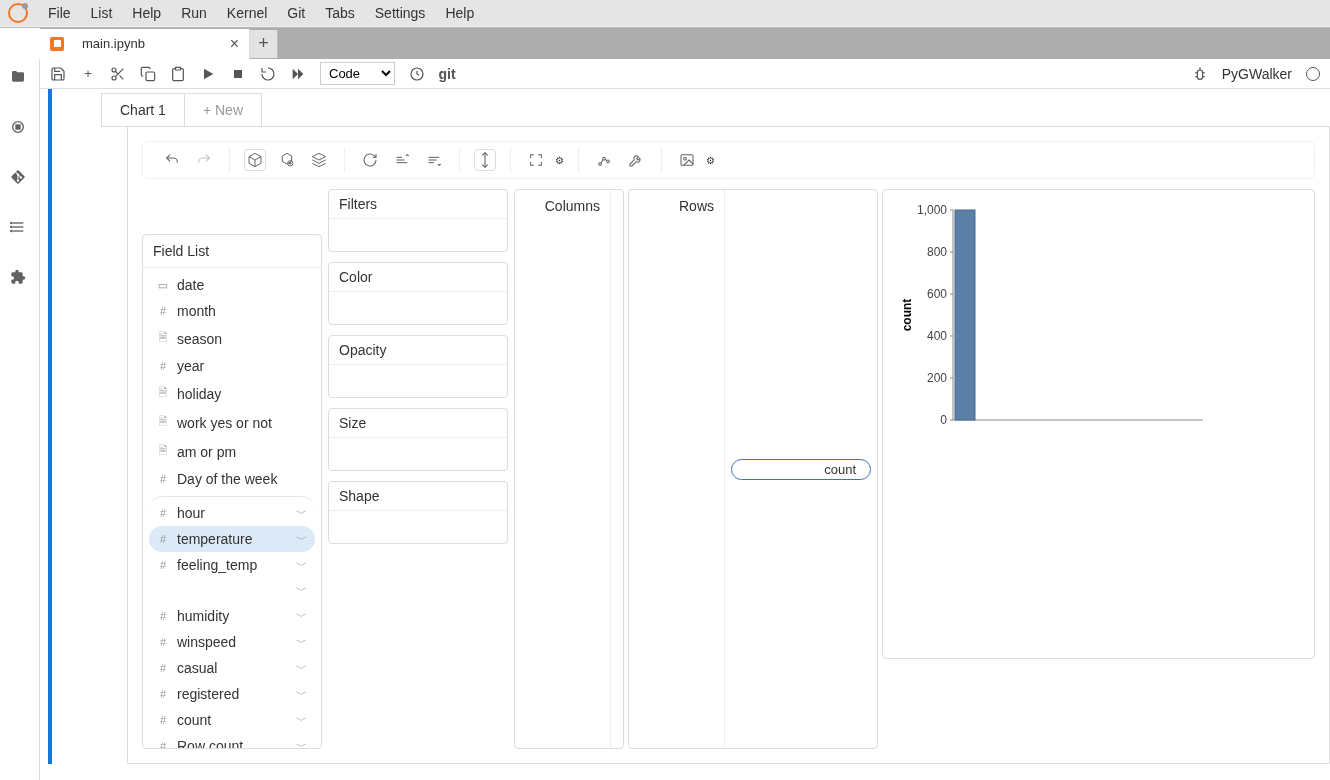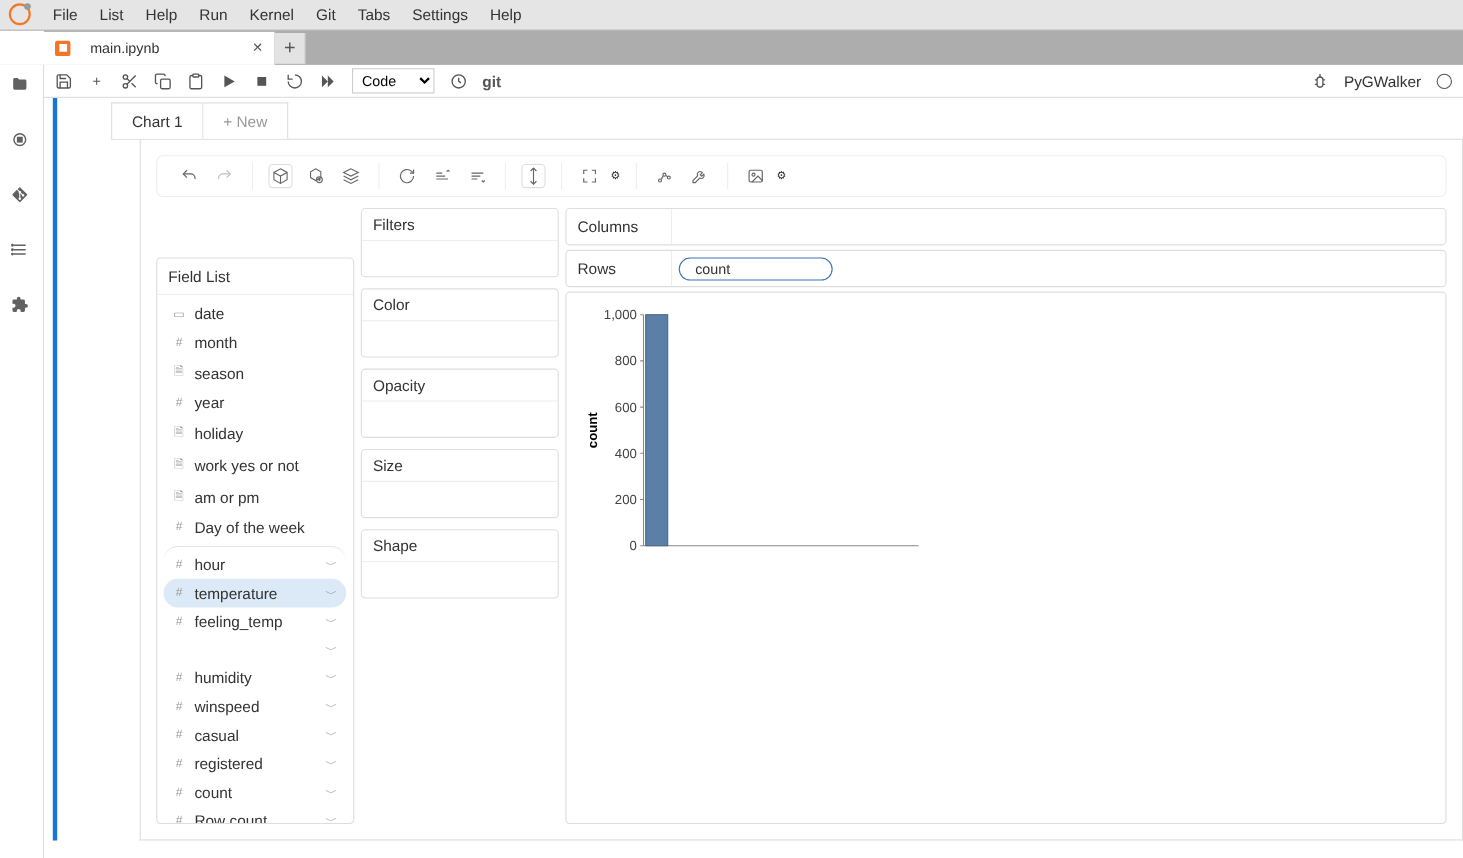--- a/index.html
+++ b/index.html
@@ -66,21 +66,21 @@
 .field-item .fld-icon { width: 12px; text-align: center; color: #999; font-size: 11px; }
 .field-item .chev { margin-left: auto; color: #999; font-size: 11px; }
 .field-item.selected { background: #dce9f6; }
 .field-item.divider-top { border-top: 1px solid #e5e5e5; margin-top: 4px; padding-top: 8px; }
 
 .enc-panel { width: 180px; display: flex; flex-direction: column; gap: 10px; }
 .enc-shelf { border: 1px solid #ddd; border-radius: 4px; }
 .enc-shelf .shelf-head { padding: 6px 10px; font-size: 14px; border-bottom: 1px solid #eee; }
 .enc-shelf .shelf-body { height: 32px; }
 
-.right-col { flex: 1; display: flex; flex-direction: column; gap: 4px; }
+.right-col { flex: 1; display: flex; flex-direction: row; gap: 4px; text-align: right; }
 .axis-shelf { display: flex; border: 1px solid #ddd; border-radius: 4px; align-items: stretch; }
 .axis-label { width: 96px; padding: 8px 10px; font-size: 14px; border-right: 1px solid #eee; }
 .axis-body { flex: 1; display: flex; align-items: center; padding: 4px 6px; }
 .pill { border: 1.5px solid #3974b5; border-radius: 12px; padding: 2px 14px; font-size: 13px; color: #333; background: #fff; min-width: 140px; }
 
 
 .chart-area { flex: 1; border: 1px solid #ddd; border-radius: 4px; position: relative; height: 470px; padding: 10px; }
 .chart-svg { display: block; }
 .axis-text { font-size: 12px; fill: #444; }
 .ylabel { font-size: 12px; font-weight: 700; }

